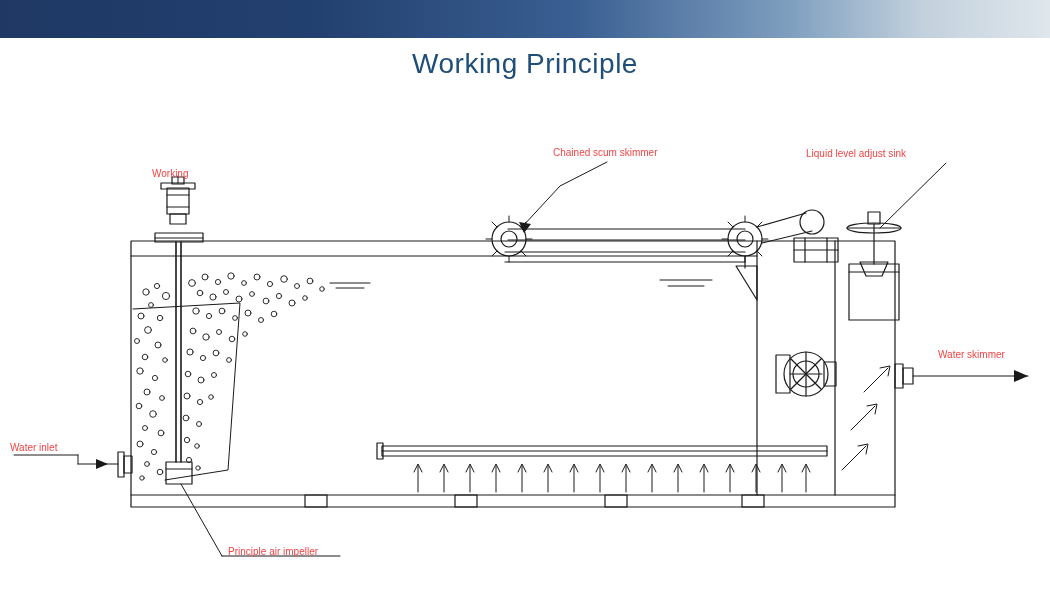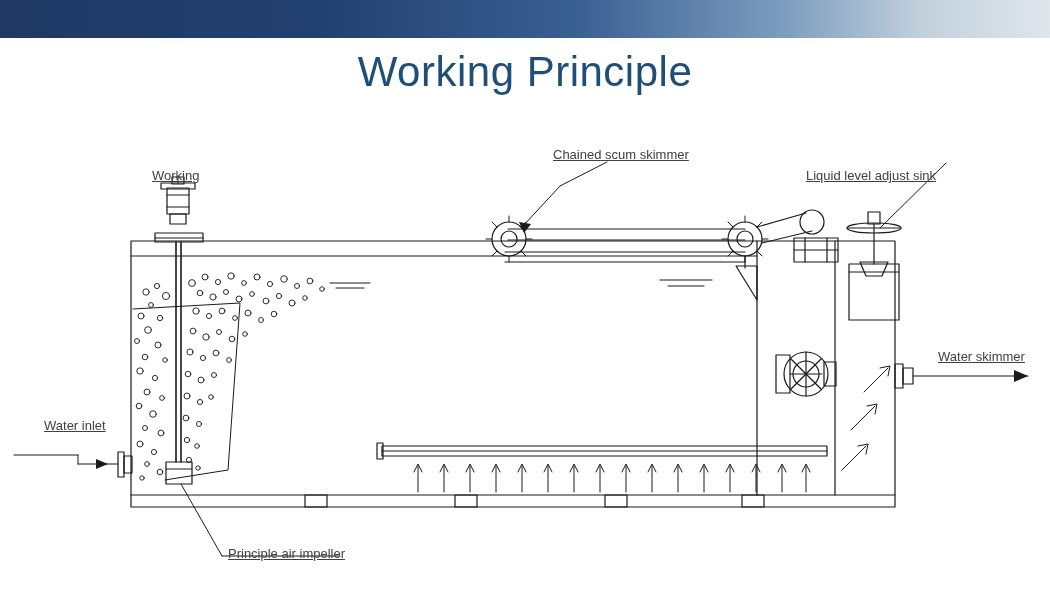--- a/index.html
+++ b/index.html
@@ -32,39 +32,38 @@
        #7e9ebf 75%,
        #c3d1dd 88%,
        #dfe6ec 100%);
   }
   #title {
     position: absolute;
     left: 0;
     top: 48px;
     width: 1050px;
     text-align: center;
-    font-size: 42px;
+    font-size: 28px;
     color: #1f4e79;
     font-family: "Liberation Sans", sans-serif;
     letter-spacing: 0.5px;
   }
   #stage {
     position: absolute;
     left: 0;
     top: 0;
     width: 1050px;
     height: 607px;
   }
   .lbl {
     position: absolute;
-    font-size: 13px;
-    color: #404040;
+    font-size: 10px;
+    color: #ef4444;
     white-space: nowrap;
     font-family: "Liberation Sans", sans-serif;
-    text-decoration: underline;
   }
   svg { display: block; }
 </style>
 </head>
 <body>
 
 <div id="page">
 
   <div id="topbar"></div>
 
@@ -348,19 +347,19 @@
 
           <line x1="181" y1="484" x2="222" y2="556"></line>
           <line x1="222" y1="556" x2="340" y2="556"></line>
         </g>
 
       </g>
     </svg>
 
     <div class="lbl" style="left:152px; top:168px;">Working</div>
     <div class="lbl" style="left:553px; top:147px;">Chained scum skimmer</div>
-    <div class="lbl" style="left:806px; top:148px;margin-top:20px;">Liquid level adjust sink</div>
+    <div class="lbl" style="left:806px; top:148px;">Liquid level adjust sink</div>
     <div class="lbl" style="left:938px; top:349px;">Water skimmer</div>
-    <div class="lbl" style="left:10px; top:418px;margin-left:34px;">Water inlet</div>
+    <div class="lbl" style="left:10px; top:442px;">Water inlet</div>
     <div class="lbl" style="left:228px; top:546px;">Principle air impeller</div>
 
   </div>
 </div>
 
 </body></html>

